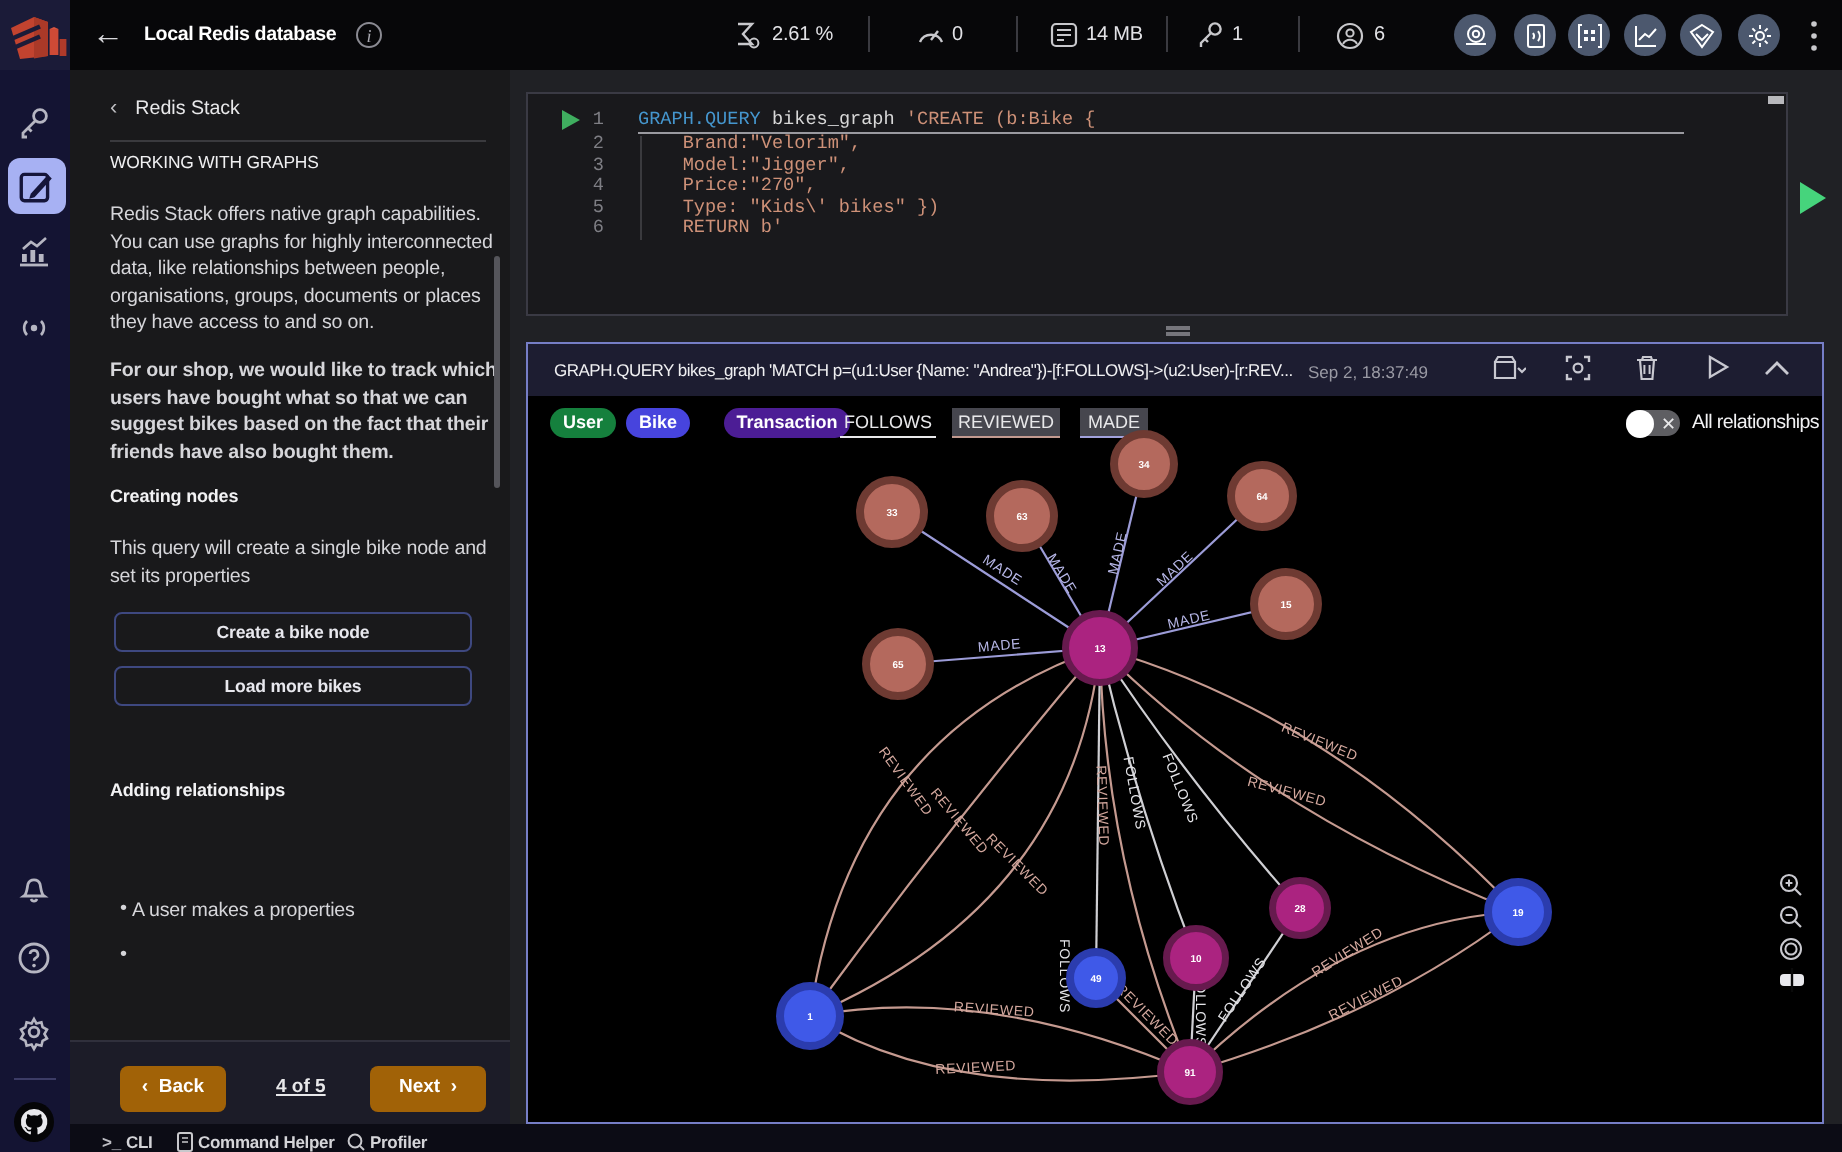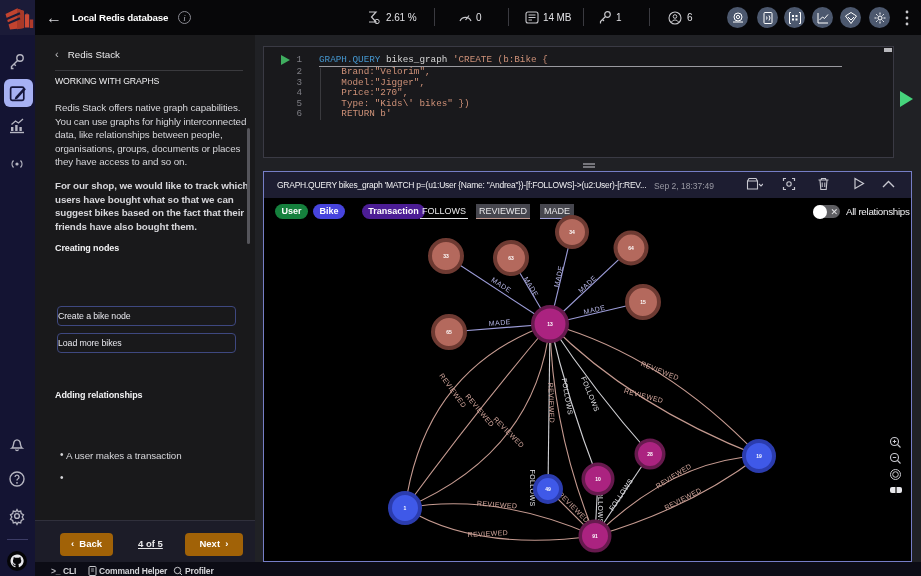--- a/index.html
+++ b/index.html
@@ -22,21 +22,21 @@
 #wbsel { left:4px; top:44px; width:29px; height:28px; background:#a7b1f3; border-radius:6px; }
 #sbdiv { left:7px; top:504px; width:21px; height:1px; background:#3c3c66; }
 
 #panel { left:35px; top:35px; width:220px; height:527px; background:#19191b; color:#dfdfe2; }
 #phead { position:absolute; left:20px; top:13px; font-size:9.8px; color:#e8e8ea; }
 #phead .chv { color:#c0c0c4; margin-right:9px; font-size:11px; }
 #pdiv { position:absolute; left:20px; top:35px; width:188px; height:1px; background:#3a3a3e; }
 #ptitle { position:absolute; left:20px; top:41px; font-size:8.7px; color:#f0f0f2; letter-spacing:-0.1px; }
 .ptext { position:absolute; left:20px; font-size:9.8px; letter-spacing:-0.1px; line-height:13.5px; color:#d6d6da; white-space:nowrap; }
 .phead2 { position:absolute; left:20px; font-size:9px; font-weight:bold; color:#f2f2f4; letter-spacing:-0.1px; }
-.pbtn { position:absolute; left:22px; width:179px; height:20px; border:1px solid #3e4880; border-radius:4px; text-align:left; font-size:8.8px; font-weight:normal; color:#e8e8ee; line-height:19px; letter-spacing:-0.1px; }
+.pbtn { position:absolute; left:22px; width:179px; height:20px; border:1px solid #3e4880; border-radius:4px; text-align:center; font-size:8.8px; font-weight:bold; color:#e8e8ee; line-height:19px; letter-spacing:-0.1px; }
 .bull { position:absolute; left:25px; width:6px; color:#d6d6da; font-size:10px; }
 #pfoot { position:absolute; left:0px; top:485px; width:220px; height:42px; background:#1c1c28; border-top:1px solid #30303c; }
 .navbtn { position:absolute; top:12px; height:23px; background:#a16207; border-radius:4px; color:#fff; font-size:9.5px; font-weight:bold; text-align:center; line-height:22px; }
 #pageno { position:absolute; top:17px; left:103px; font-size:9.5px; font-weight:bold; color:#e8e8ea; text-decoration:underline; }
 
 #clibar { left:35px; top:562px; width:886px; height:14px; background:#0c0c15; color:#d4d4d8; font-size:8.5px; font-weight:bold; letter-spacing:-0.15px; }
 #clibar span { position:absolute; top:3.5px; }
 
 #main { left:255px; top:35px; width:666px; height:527px; background:#202125; }
 
@@ -204,25 +204,26 @@
       </svg>
   </div>
 
   <div id="panel" class="abs">
     <div id="phead"><span class="chv">‹</span>Redis Stack</div>
     <div id="pdiv"></div>
     <div id="ptitle">WORKING WITH GRAPHS</div>
     <div class="ptext" style="top:66px;">Redis Stack offers native graph capabilities.<br>You can use graphs for highly interconnected<br>data, like relationships between people,<br>organisations, groups, documents or places<br>they have access to and so on.</div>
     <div class="ptext" style="top:144px;font-weight:bold;">For our shop, we would like to track which<br>users have bought what so that we can<br>suggest bikes based on the fact that their<br>friends have also bought them.</div>
     <div class="phead2" style="top:208px;">Creating nodes</div>
+    <div class="ptext" style="top:233px;">This query will create a single bike node and<br>set its properties</div>
     <div class="pbtn" style="top:271px;">Create a bike node</div>
     <div class="pbtn" style="top:298px;">Load more bikes</div>
     <div class="phead2" style="top:355px;">Adding relationships</div>
     <div class="bull" style="top:414px;">•</div>
-    <div class="ptext" style="left:31px; top:413px; line-height:15px;">A user makes a transaction</div>
+    <div class="ptext" style="left:31px; top:413px; line-height:15px;">A user makes a properties</div>
     <div class="bull" style="top:437px;">•</div>
     <div id="pfoot">
       <div class="navbtn" style="left:25px; width:53px;">‹ &nbsp;Back</div>
       <div id="pageno">4 of 5</div>
       <div class="navbtn" style="left:150px; width:58px;">Next &nbsp;›</div>
     </div>
     <div class="abs" style="left:212px; top:93px; width:3px; height:116px; background:#55555b; border-radius:2px;"></div>
   </div>
 
   <div id="clibar" class="abs">

